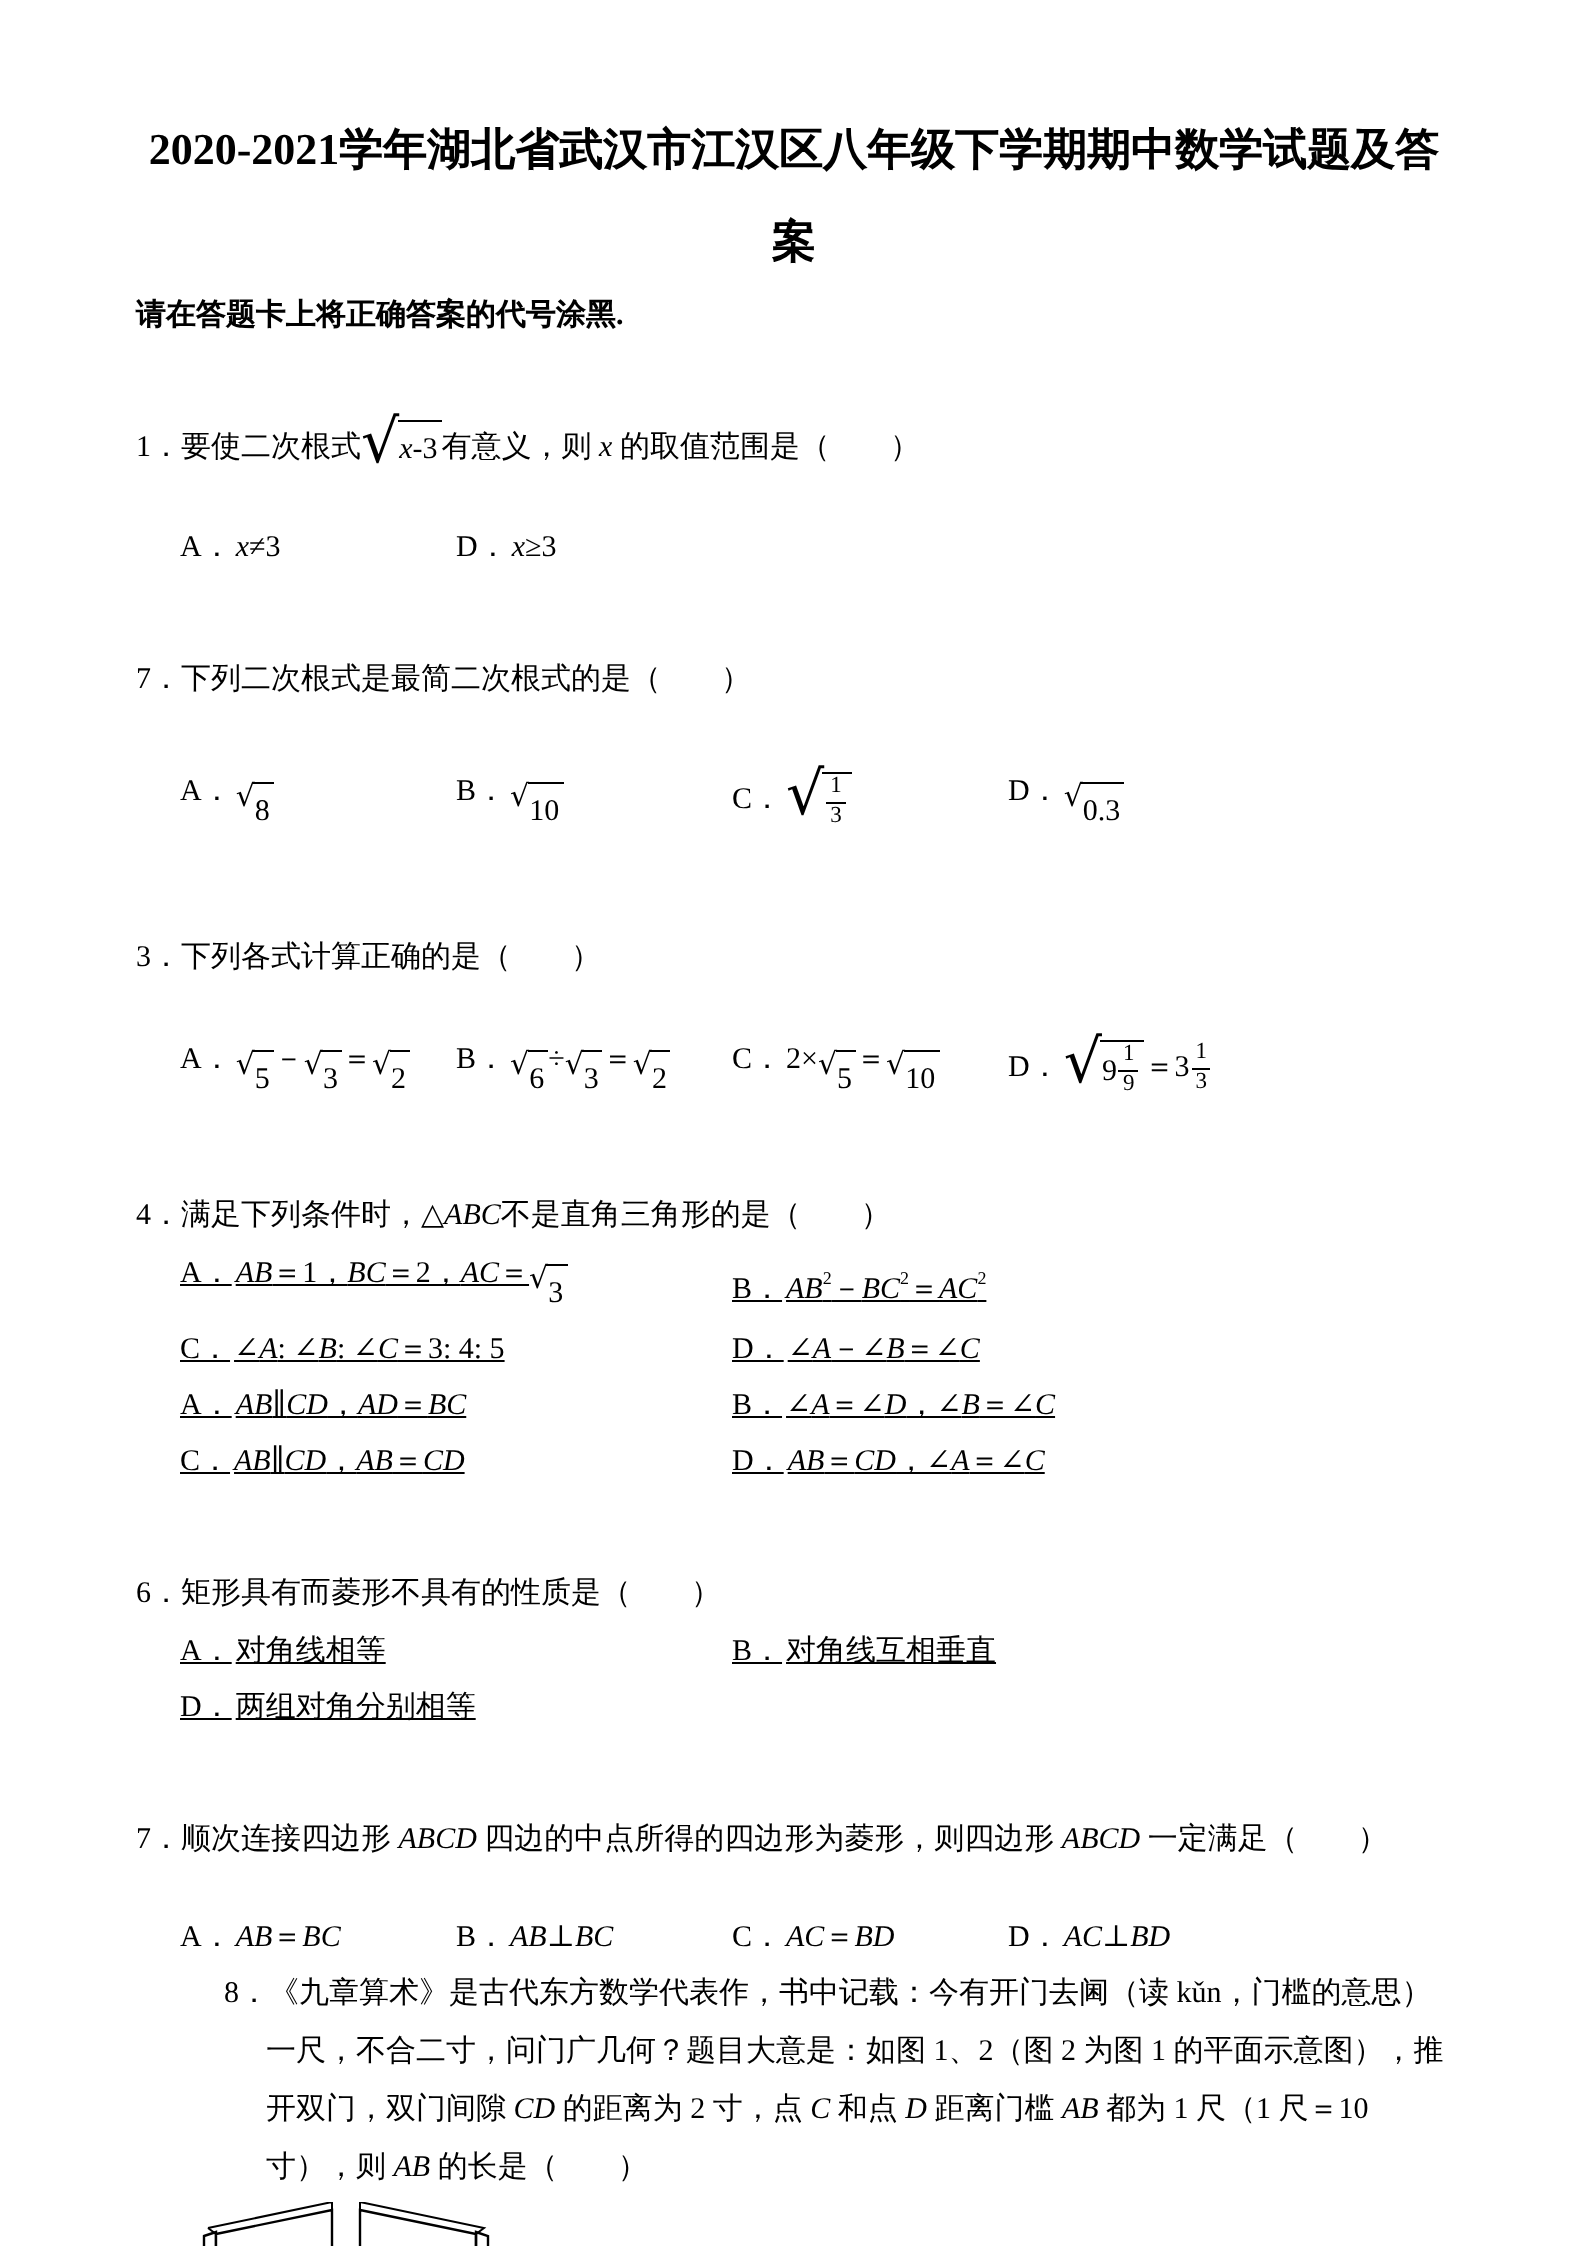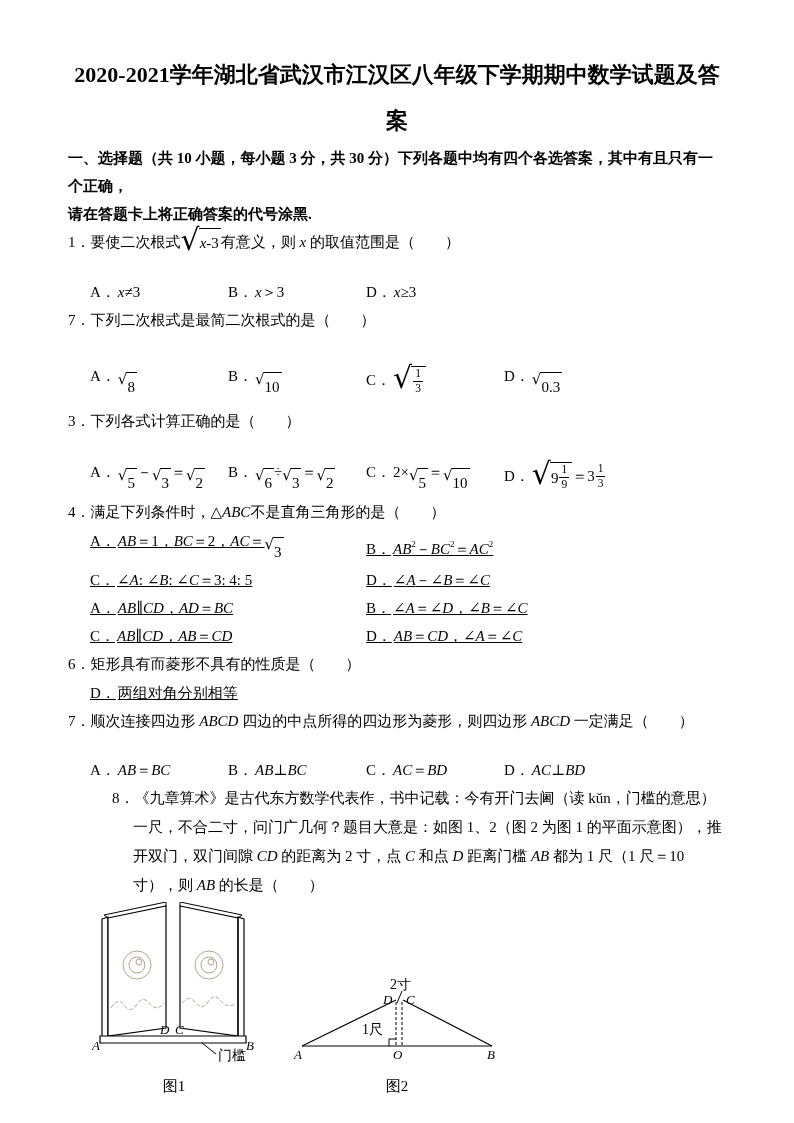--- a/index.html
+++ b/index.html
@@ -1,21 +1,21 @@
 <!DOCTYPE html>
 <html><head>
 <meta charset="utf-8">
 <style>
   html,body{margin:0;padding:0;background:#fff;}
   body{width:794px;height:1123px;color:#000;
        font-family:"Liberation Serif","DejaVu Serif",serif;font-size:15px;}
   .page{padding:52px 68px 0 68px;box-sizing:border-box;}
   .title{font-size:22px;font-weight:700;text-align:center;line-height:46px;margin:0;}
   .sec-heading{font-weight:700;line-height:28px;}
-  .stem{line-height:29px;}
+  .stem{line-height:29px;margin-top:38px;}
   .q8stem{line-height:29px;padding-left:21px;text-indent:-21px;margin-left:44px;}
   .r4{display:grid;grid-template-columns:138px 138px 138px auto;margin-left:22px;line-height:28px;align-items:center;margin-top:20px;}
   .r2{display:grid;grid-template-columns:276px auto;margin-left:22px;line-height:28px;align-items:center;text-decoration:underline;}
   .tall{min-height:52px;}
   .med{min-height:42px;}
   .opt{white-space:nowrap;}
   .olab{margin-right:2px;}
   .it{font-style:italic;}
   .sup{font-size:9px;vertical-align:7px;letter-spacing:0;}
   .frac{display:inline-flex;flex-direction:column;text-align:center;vertical-align:middle;
@@ -36,35 +36,33 @@
   .cjklab{font-size:14px;}
 </style>
 </head>
 <body>
 
 <div class="page">
 
   <h1 class="title">2020-2021学年湖北省武汉市江汉区八年级下学期期中数学试题及答案</h1>
 
   <div class="sec-heading">
-    <div>一、选择题（共 10 小题，每小题 3 分，共 30 分）下列各题中均有四个各选答案，其中有且只有一个正确，</div>
     <div>请在答题卡上将正确答案的代号涂黑.</div>
   </div>
 
   <div>
     <div class="stem"><span>1．要使二次根式</span><span class="sqrt">
           <span class="rdx big">√</span>
           <span class="rad">
             <span class="it">x</span>
             <span>-3</span>
           </span>
         </span><span>有意义，则 </span><span class="it">x</span><span> 的取值范围是（　　）</span></div>
     <div class="r4">
       <div class="opt"><span class="olab">A．</span><span><span class="it">x</span><span>≠3</span></span></div>
-      <div class="opt"><span class="olab">B．</span><span><span class="it">x</span><span>＞3</span></span></div>
       <div class="opt"><span class="olab">D．</span><span><span class="it">x</span><span>≥3</span></span></div>
     </div>
   </div>
 
   <div>
     <div class="stem"><span>7．下列二次根式是最简二次根式的是（　　）</span></div>
     <div class="r4 tall">
       <div class="opt"><span class="olab">A．</span><span><span class="sqrt">
               <span class="rdx">√</span>
               <span class="rad">8</span>
@@ -162,20 +160,24 @@
     </div>
     <div class="r2">
       <div class="opt"><span class="olab">C．</span><span><span class="it">AB</span><span>∥</span><span class="it">CD</span><span>，</span><span class="it">AB</span><span>＝</span><span class="it">CD</span></span></div>
       <div class="opt"><span class="olab">D．</span><span><span class="it">AB</span><span>＝</span><span class="it">CD</span><span>，∠</span><span class="it">A</span><span>＝∠</span><span class="it">C</span></span></div>
     </div>
   </div>
 
   <div>
     <div class="stem"><span>6．矩形具有而菱形不具有的性质是（　　）</span></div>
     <div class="r2">
+      <div class="opt"><span class="olab">A．</span><span><span>对角线相等</span></span></div>
+      <div class="opt"><span class="olab">B．</span><span><span>对角线互相垂直</span></span></div>
+    </div>
+    <div class="r2">
       <div class="opt"><span class="olab">D．</span><span><span>两组对角分别相等</span></span></div>
     </div>
   </div>
 
   <div>
     <div class="stem"><span>7．顺次连接四边形 </span><span class="it">ABCD</span><span> 四边的中点所得的四边形为菱形，则四边形 </span><span class="it">ABCD</span><span> 一定满足（　　）</span></div>
     <div class="r4">
       <div class="opt"><span class="olab">A．</span><span><span class="it">AB</span><span>＝</span><span class="it">BC</span></span></div>
       <div class="opt"><span class="olab">B．</span><span><span class="it">AB</span><span>⊥</span><span class="it">BC</span></span></div>
       <div class="opt"><span class="olab">C．</span><span><span class="it">AC</span><span>＝</span><span class="it">BD</span></span></div>

